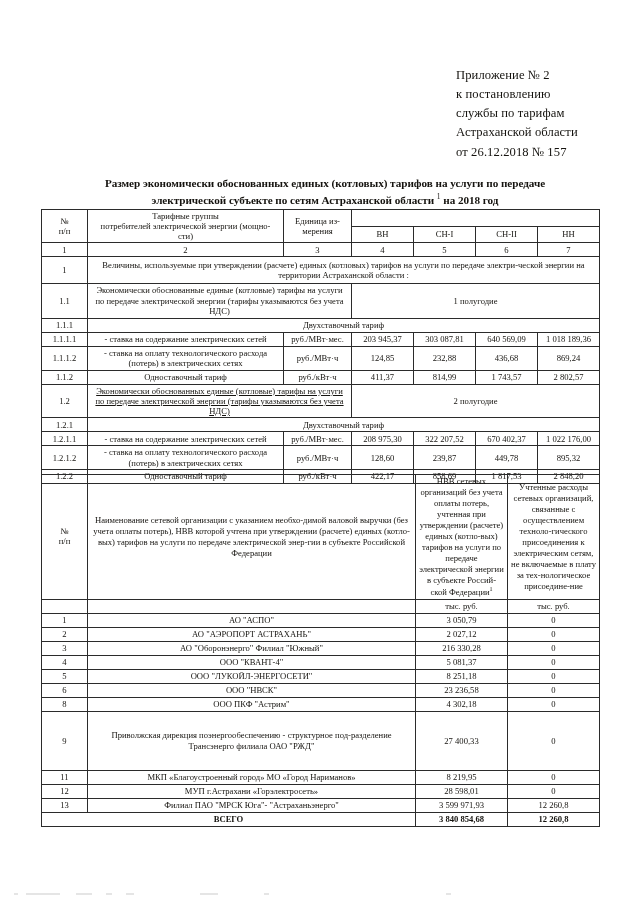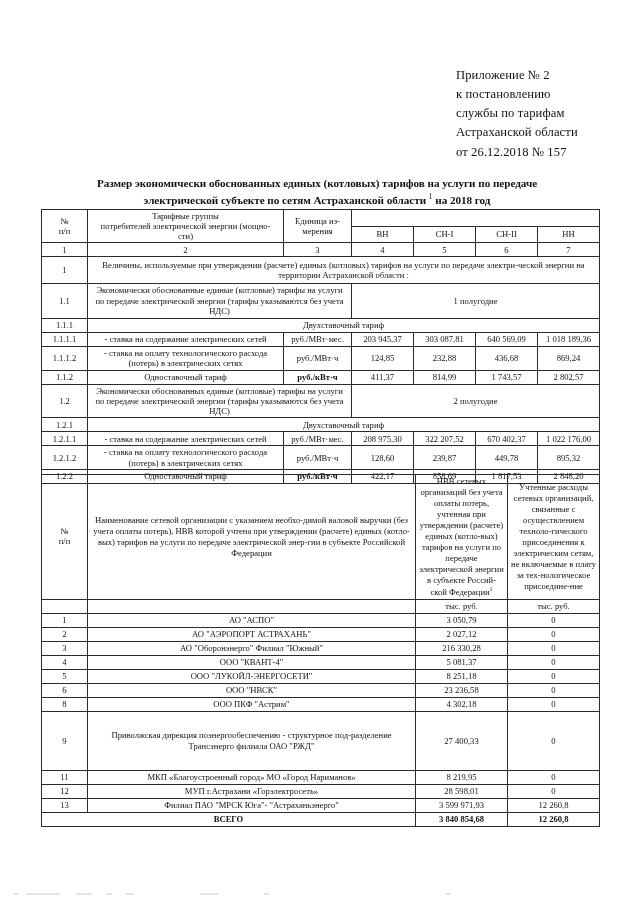--- a/index.html
+++ b/index.html
@@ -33,21 +33,21 @@
     font-size: 12.6px;
     line-height: 1.52;
     text-align: left;
     letter-spacing: .1px;
   }
   .appendix div { white-space: nowrap; }
 
   
   .doc-title {
     position: absolute;
-    left: 44px;
+    left: 52px;
     top: 176px;
     width: 546px;
     text-align: center;
     font-weight: bold;
     font-size: 11.2px;
     line-height: 1.42;
     letter-spacing: -.05px;
   }
   .doc-title sup { font-size: 7.5px; font-weight: normal; vertical-align: super; }
 
@@ -80,25 +80,25 @@
   .c-unit { width: 68px; }
   .c-vn   { width: 62px; }
   .c-sn1  { width: 62px; }
   .c-sn2  { width: 62px; }
   .c-nn   { width: 62px; }
 
   .hdr-cell { font-size: 8.4px; line-height: 1.18; padding: 2px 2px; }
   .numrow td { font-size: 8.4px; }
   .left { text-align: left; padding-left: 5px; }
   .bold { font-weight: bold; }
-  .tiny { font-size: 7.2px; line-height: 1.2; }
+  .tiny { font-size: 7.2px; line-height: 1.2; text-decoration: underline; }
   .small85 { font-size: 8px; line-height: 1.22; }
   .num { text-align: center; font-size: 9px; }
   .unitcell { font-size: 8.2px; }
-  .unitcell.bold { font-weight: bold; }
+  .unitcell.bold { font-weight: normal; }
   .halfyear { font-size: 9px; }
 
   
   #org-table {
     left: 41px;
     top: 474px;
     width: 558px;
   }
   #org-table td {
     height: 11px;

